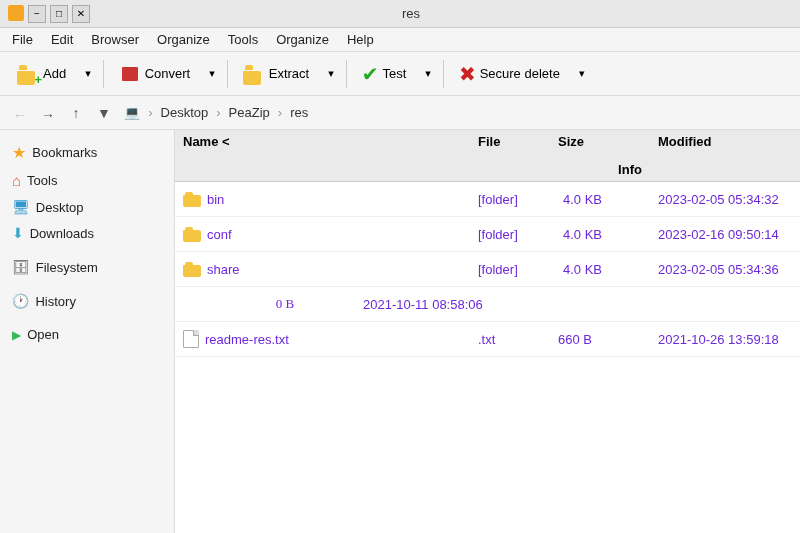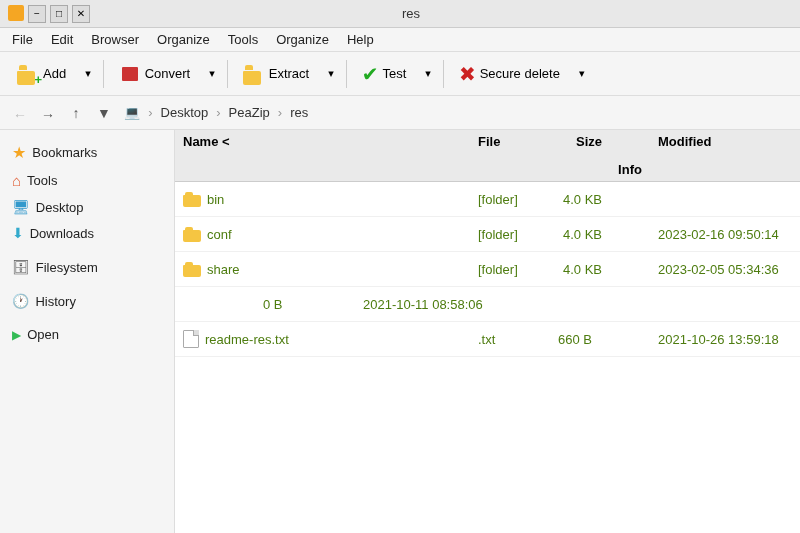--- a/index.html
+++ b/index.html
@@ -126,31 +126,31 @@
       background: #eaeaea;
       border-bottom: 1px solid #ccc;
       padding: 4px 0;
       font-size: 13px;
       font-weight: bold;
       color: #000000;
       position: sticky; top: 0;
     }
     .col-name { width: 295px; padding: 0 8px; }
     .col-type { width: 80px; padding: 0 8px; }
-    .col-size { width: 60px; padding: 0 8px; text-align: right; }
+    .col-size { width: 60px; padding: 0 8px; }
     .col-info { width: 40px; padding: 0 8px; text-align: center; margin-top: 28px; }
     .col-modified { flex: 1; padding: 0 8px; }
 
     .file-row {
       display: flex;
       align-items: center;
       padding: 3px 0;
       border-bottom: 1px solid #f0f0f0;
       font-size: 13px;
-      color: #4d7c0f;
+      color: #6d28d9;
       cursor: pointer;
     }
     .file-row .col-name { display: flex; align-items: center; gap: 6px; }
 
     
     .icon-folder-sm {
       width: 18px; height: 15px;
       position: relative; display: inline-block; flex-shrink: 0;
     }
     .icon-folder-sm::before {
@@ -362,20 +362,21 @@
     </div>
 
     <div class="file-row">
       <div class="col-name">
         <span class="icon-folder-sm"></span>
         <span>bin</span>
       </div>
       <div class="col-type">[folder]</div>
       <div class="col-size" style="text-align:right;">4.0 KB</div>
       <div class="col-info"></div>
+      <div class="col-modified">2023-02-05 05:34:32</div>
     </div>
 
     <div class="file-row">
       <div class="col-name">
         <span class="icon-folder-sm"></span>
         <span>conf</span>
       </div>
       <div class="col-type">[folder]</div>
       <div class="col-size" style="text-align:right;">4.0 KB</div>
       <div class="col-info"></div>
@@ -388,21 +389,21 @@
         <span>share</span>
       </div>
       <div class="col-type">[folder]</div>
       <div class="col-size" style="text-align:right;">4.0 KB</div>
       <div class="col-info"></div>
       <div class="col-modified">2023-02-05 05:34:36</div>
     </div>
 
     <div class="file-row">
       <div class="col-type"></div>
-      <div class="col-size" style="text-align:left;">0 B</div>
+      <div class="col-size" style="text-align:center;font-family:Liberation Serif, serif;">0 B</div>
       <div class="col-info"></div>
       <div class="col-modified">2021-10-11 08:58:06</div>
     </div>
 
     <div class="file-row">
       <div class="col-name">
         <span class="icon-file-sm"></span>
         <span>readme-res.txt</span>
       </div>
       <div class="col-type">.txt</div>

